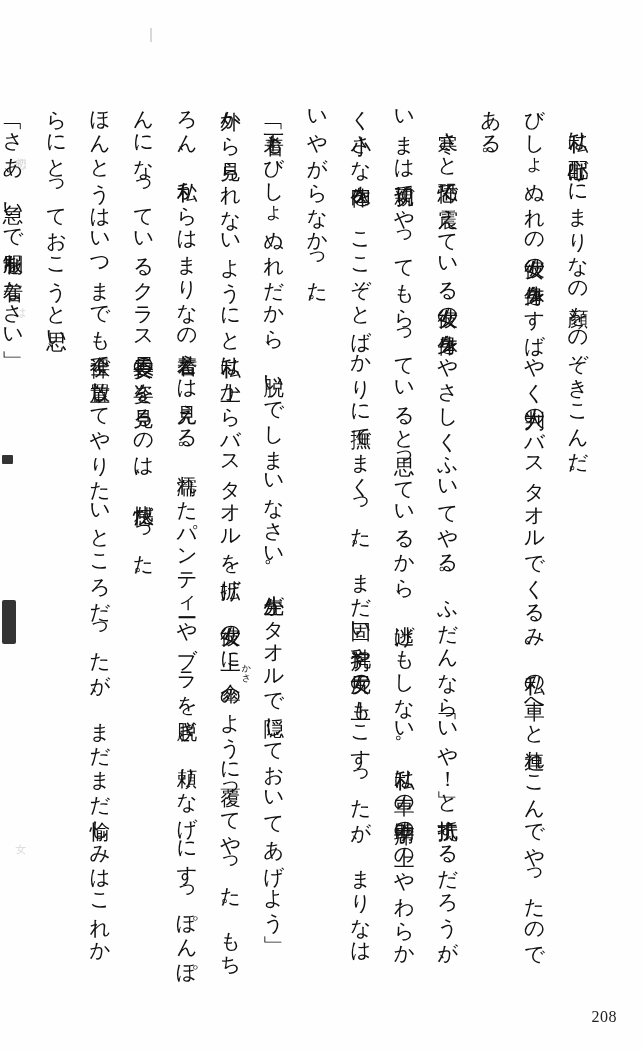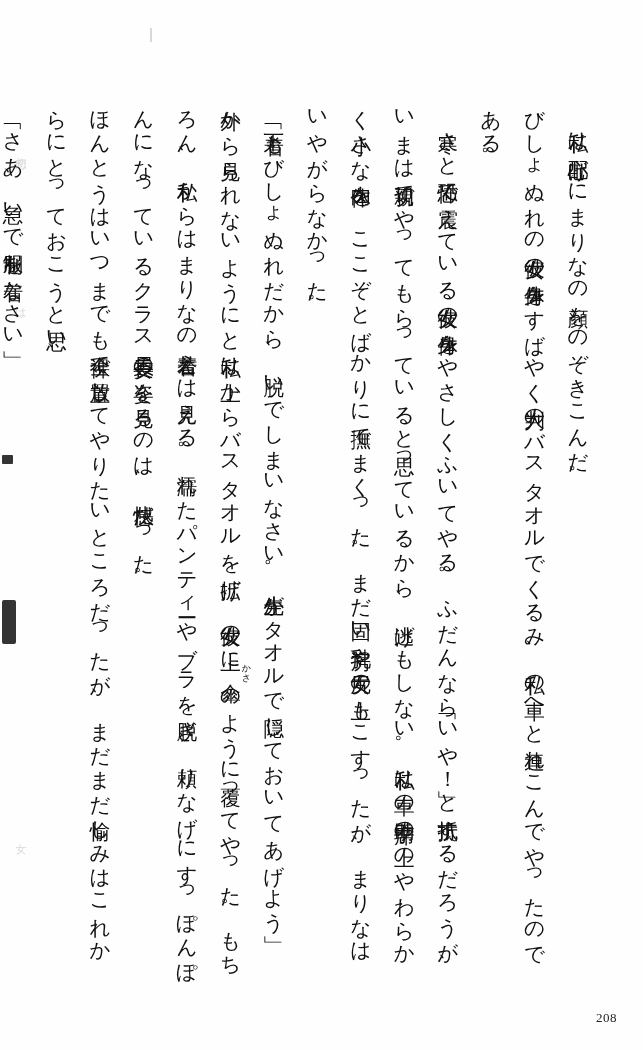--- a/index.html
+++ b/index.html
@@ -69,21 +69,21 @@
   }
   ruby { ruby-position: over; }
   rt {
     font-size: 9px;
     letter-spacing: 0;
   }
   .page-number {
     position: absolute;
     right: 26px;
     bottom: 24px;
-    font-size: 13px;
+    font-size: 16px;
     color: #222;
     font-family: "Liberation Serif", serif;
     letter-spacing: 0.5px;
   }
   .top-mark {
     position: absolute;
     top: 28px;
     left: 150px;
     width: 2px;
     height: 14px;

